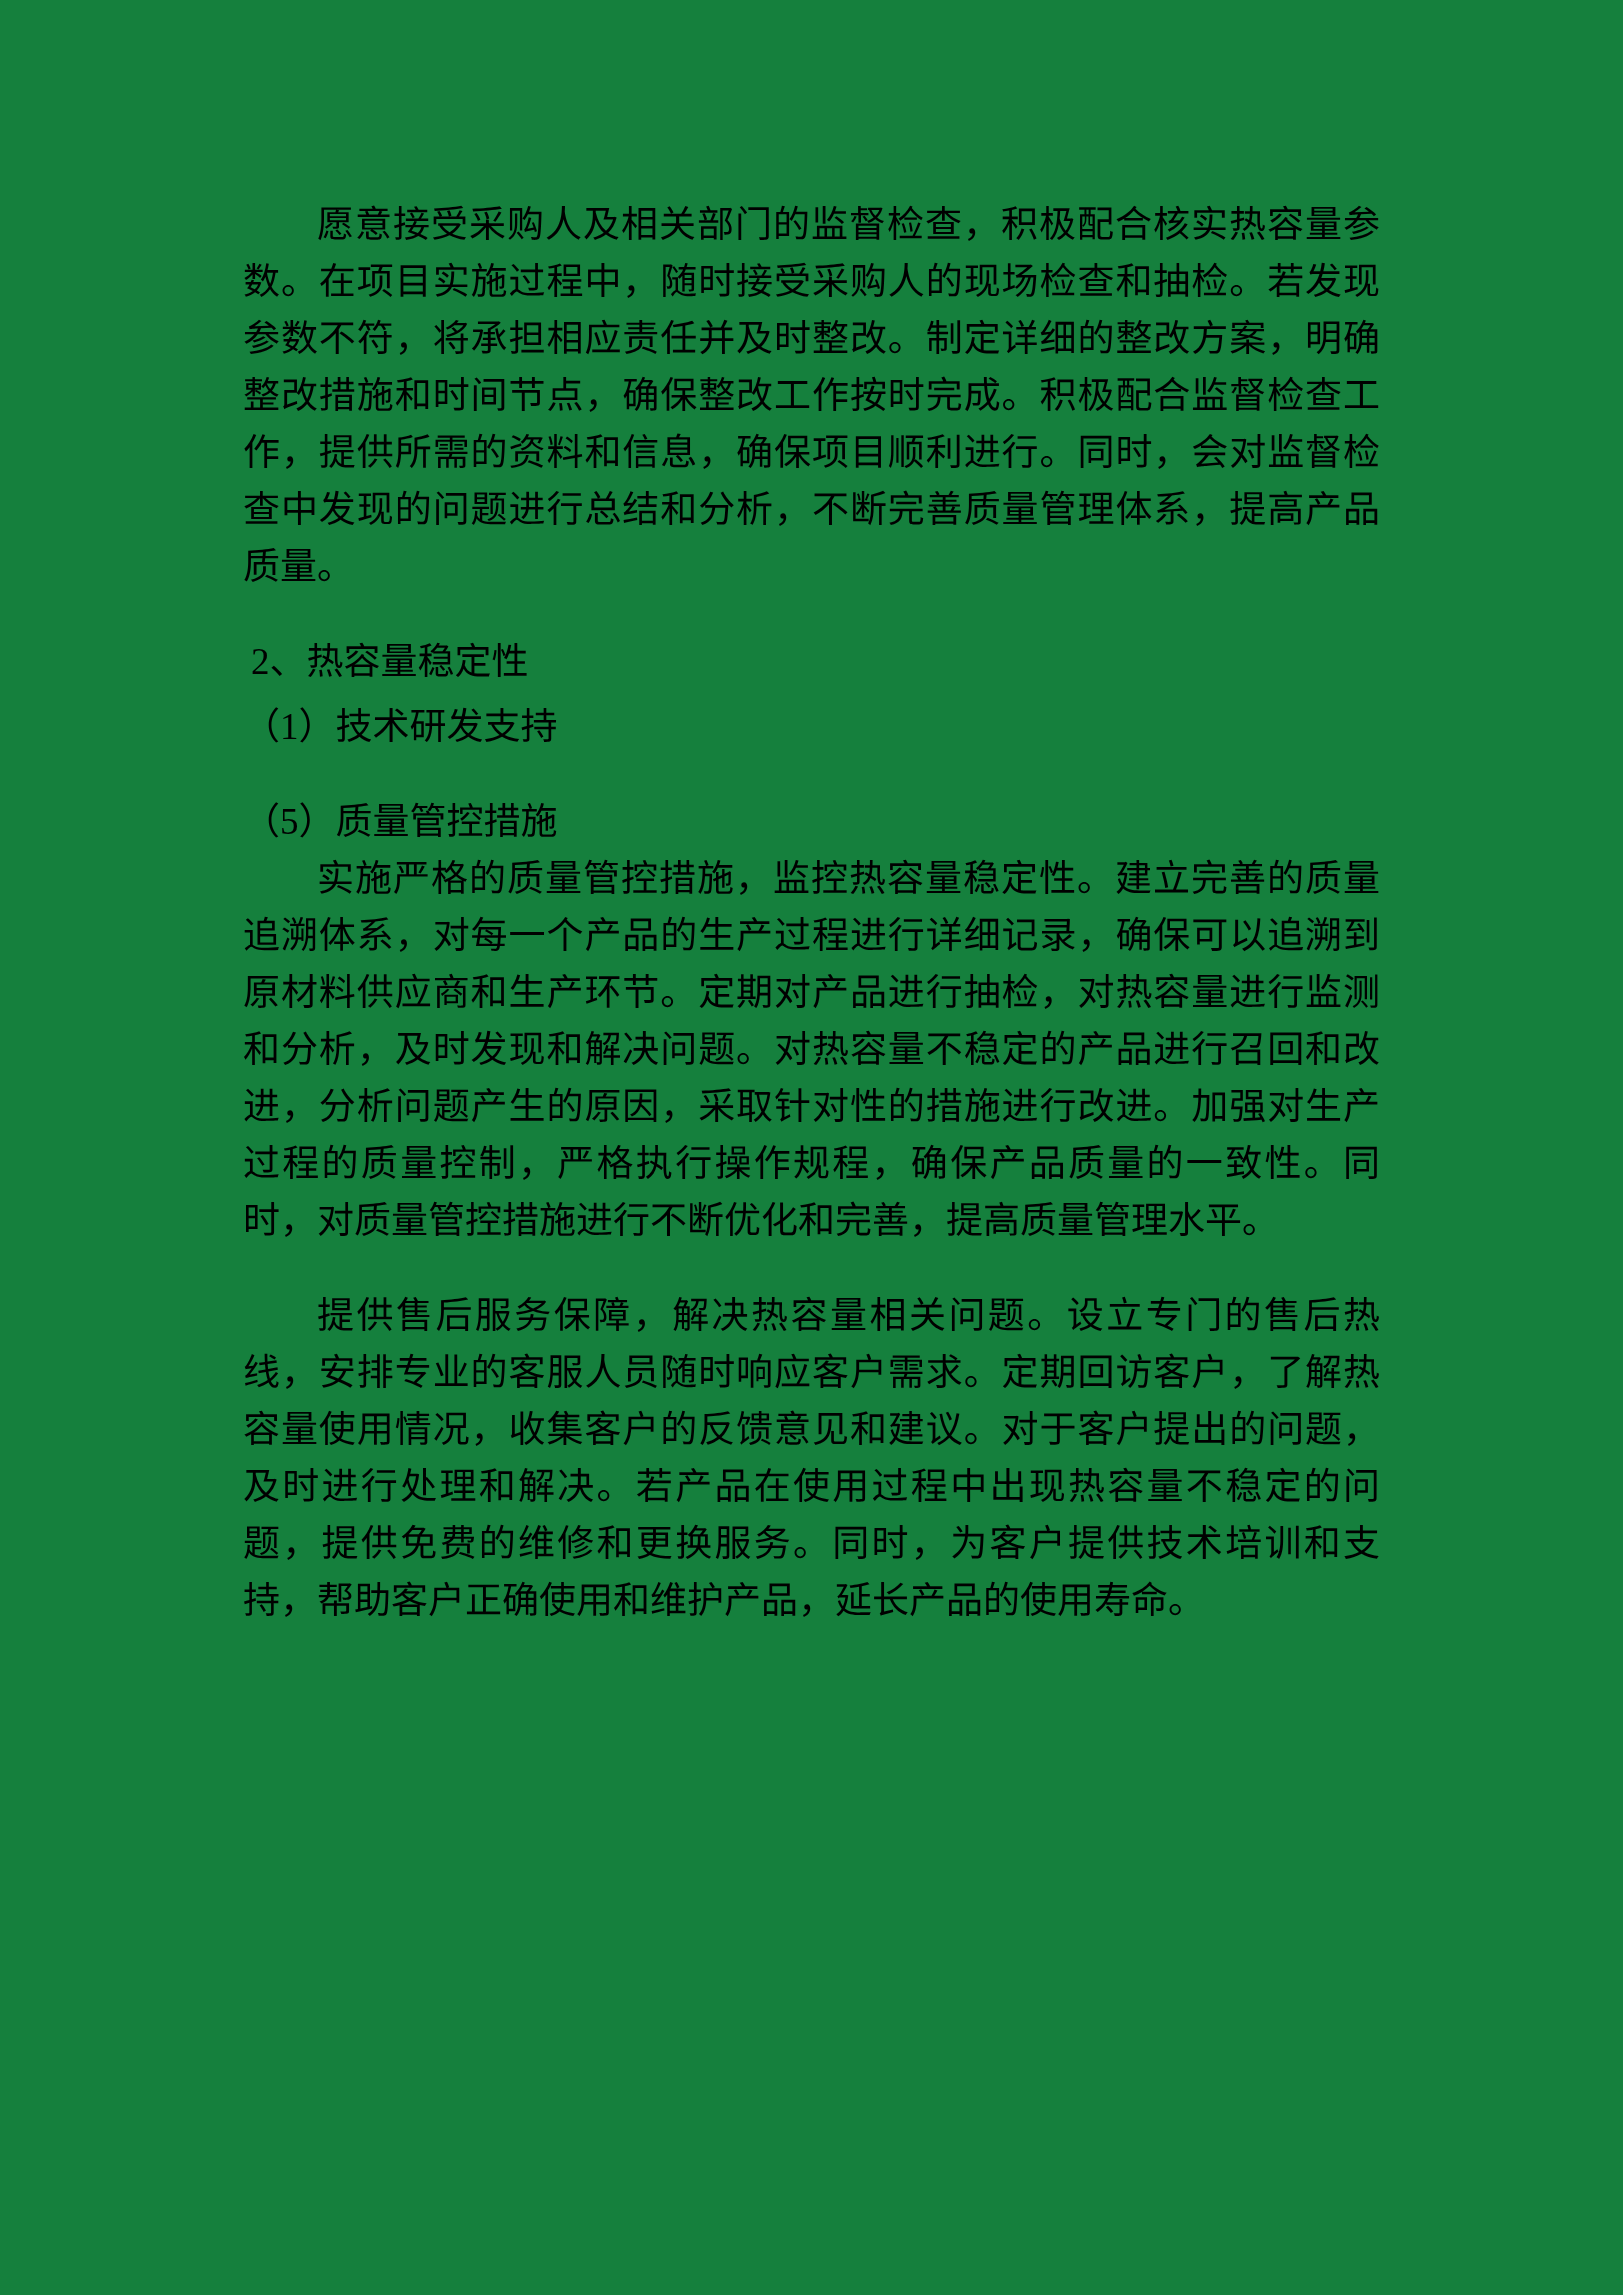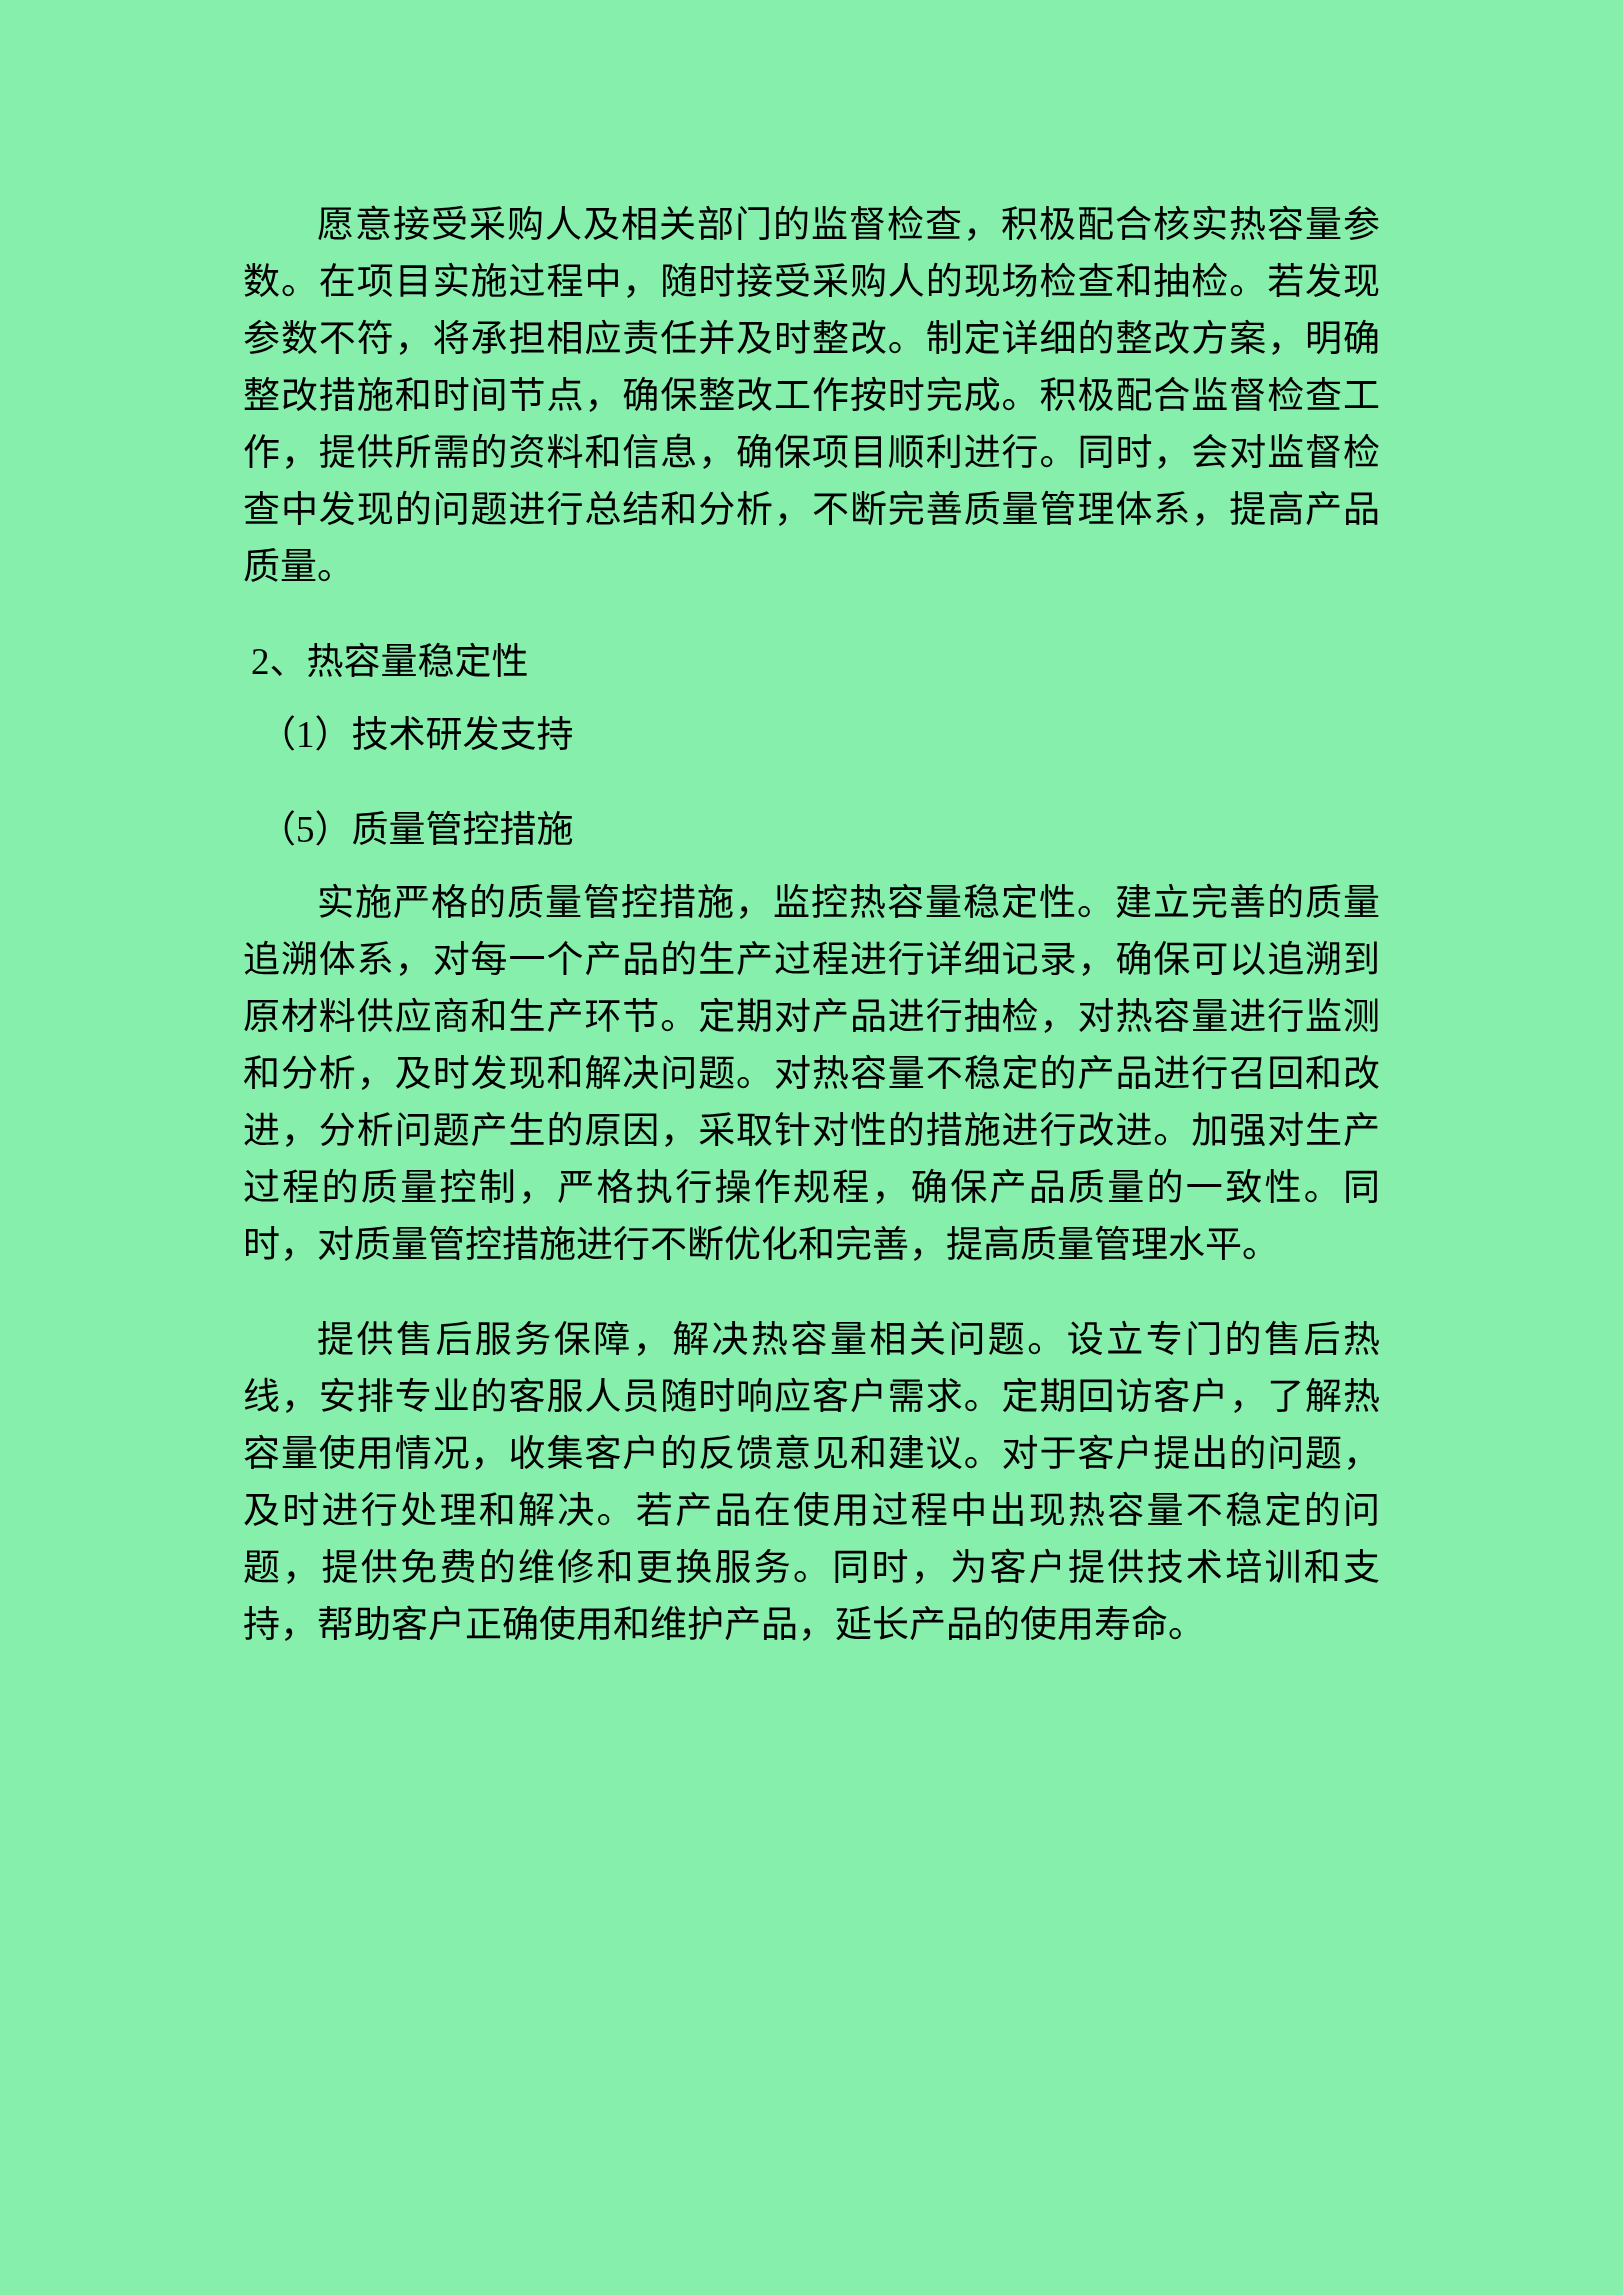--- a/index.html
+++ b/index.html
@@ -12,42 +12,42 @@
     min-height: 2295px;
     position: relative;
     font-family: "Liberation Serif", "DejaVu Serif", serif;
     color: #000000;
   }
   .page {
     box-sizing: border-box;
     width: 1623px;
     min-height: 2295px;
     padding: 196px 243px 183px 243px;
-    background: #86efac;
+    background: #15803d;
   }
   .doc-text {
     font-size: 37px;
     line-height: 57px;
   }
   .para {
     margin: 0;
     text-indent: 2em;
     text-align: justify;
     word-break: break-all;
   }
   .heading {
     margin: 8px;
     margin-top: 38px;
     font-size: 37px;
     font-weight: normal;
     line-height: 57px;
     text-align: left;
   }
   .subheading {
-    margin: 16px;
+    margin: 0;
     font-size: 37px;
     font-weight: normal;
     line-height: 57px;
     text-align: left;
   }
   .section {
     margin: 0;
   }
   .section + .section {
     margin-top: 38px;

